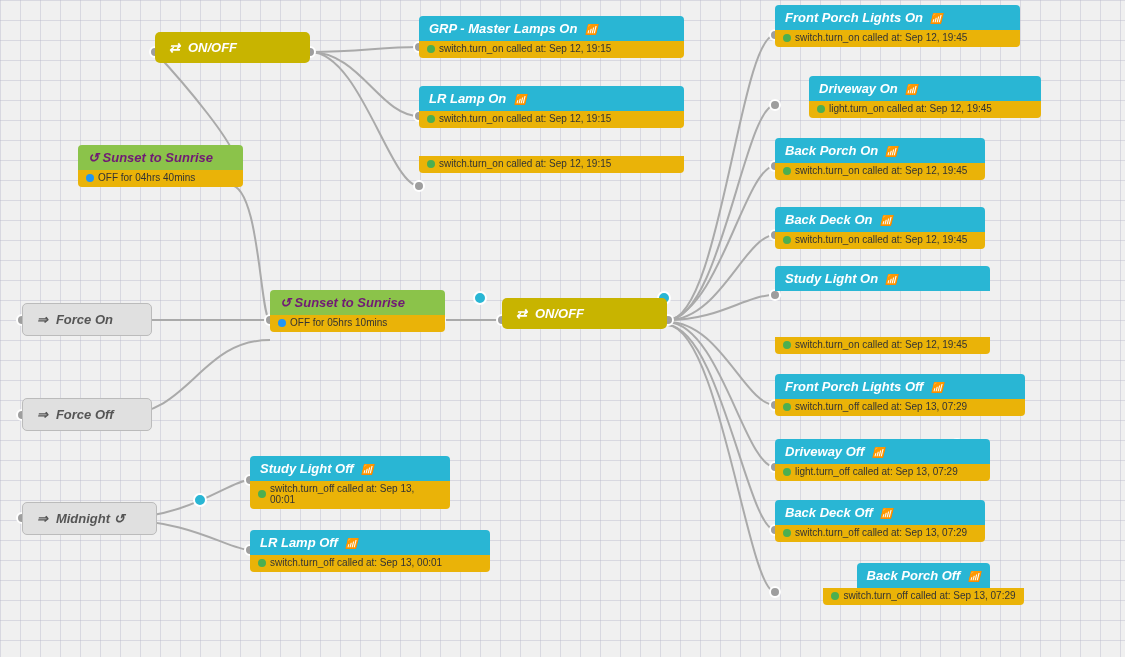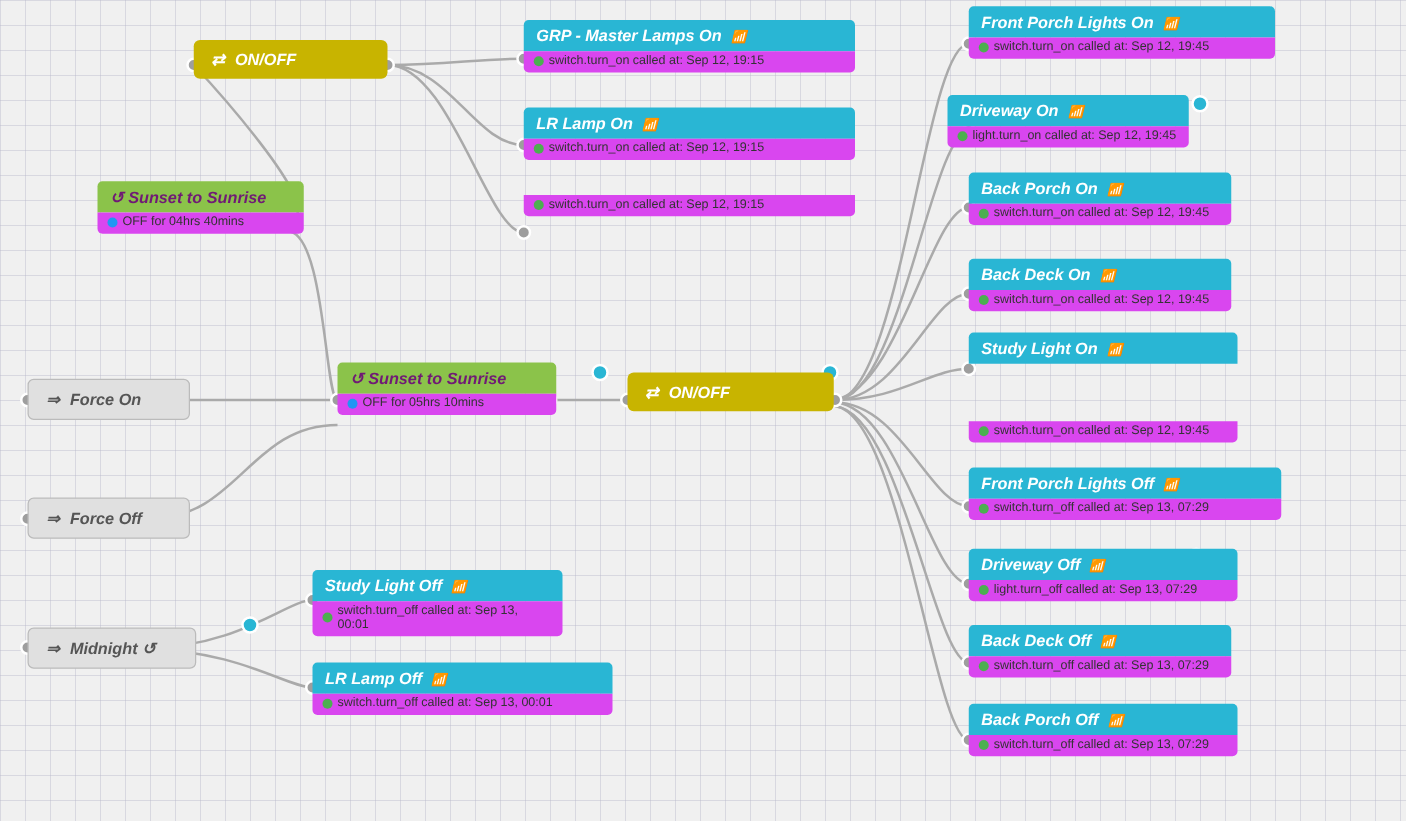--- a/index.html
+++ b/index.html
@@ -34,21 +34,21 @@
       white-space: nowrap;
     }
 
     .node-status {
       padding: 2px 8px 4px 8px;
       font-size: 10px;
       color: #333;
       display: flex;
       align-items: center;
       gap: 4px;
-      background: #d946ef;
+      background: #eab308;
       border-radius: 0 0 4px 4px;
     }
 
     .node-status .dot {
       width: 8px;
       height: 8px;
       border-radius: 50%;
       flex-shrink: 0;
     }
 
@@ -267,21 +267,21 @@
   <div class="node-title">
     <span>Front Porch Lights On</span>
     <span style="font-size:10px; margin-left:4px;">📶</span>
   </div>
   <div class="node-status">
     <span class="dot dot-green"></span>
     <span>switch.turn_on called at: Sep 12, 19:45</span>
   </div>
 </div>
 
-<div class="node node-blue" style="left:758px; top:76px; width:193px;">
+<div class="node node-blue" style="left:809px; top:76px; width:232px;">
   <div class="node-title">
     <span>Driveway On</span>
     <span style="font-size:10px; margin-left:4px;">📶</span>
   </div>
   <div class="node-status">
     <span class="dot dot-green"></span>
     <span>light.turn_on called at: Sep 12, 19:45</span>
   </div>
 </div>
 
@@ -344,21 +344,21 @@
   <div class="node-title">
     <span>Back Deck Off</span>
     <span style="font-size:10px; margin-left:4px;">📶</span>
   </div>
   <div class="node-status">
     <span class="dot dot-green"></span>
     <span>switch.turn_off called at: Sep 13, 07:29</span>
   </div>
 </div>
 
-<div class="node node-blue" style="left:775px; top:563px; width:215px;">
+<div class="node node-blue" style="left:816px; top:563px; width:215px;align-items:center;">
   <div class="node-title">
     <span>Back Porch Off</span>
     <span style="font-size:10px; margin-left:4px;">📶</span>
   </div>
   <div class="node-status">
     <span class="dot dot-green"></span>
     <span>switch.turn_off called at: Sep 13, 07:29</span>
   </div>
 </div>
 

